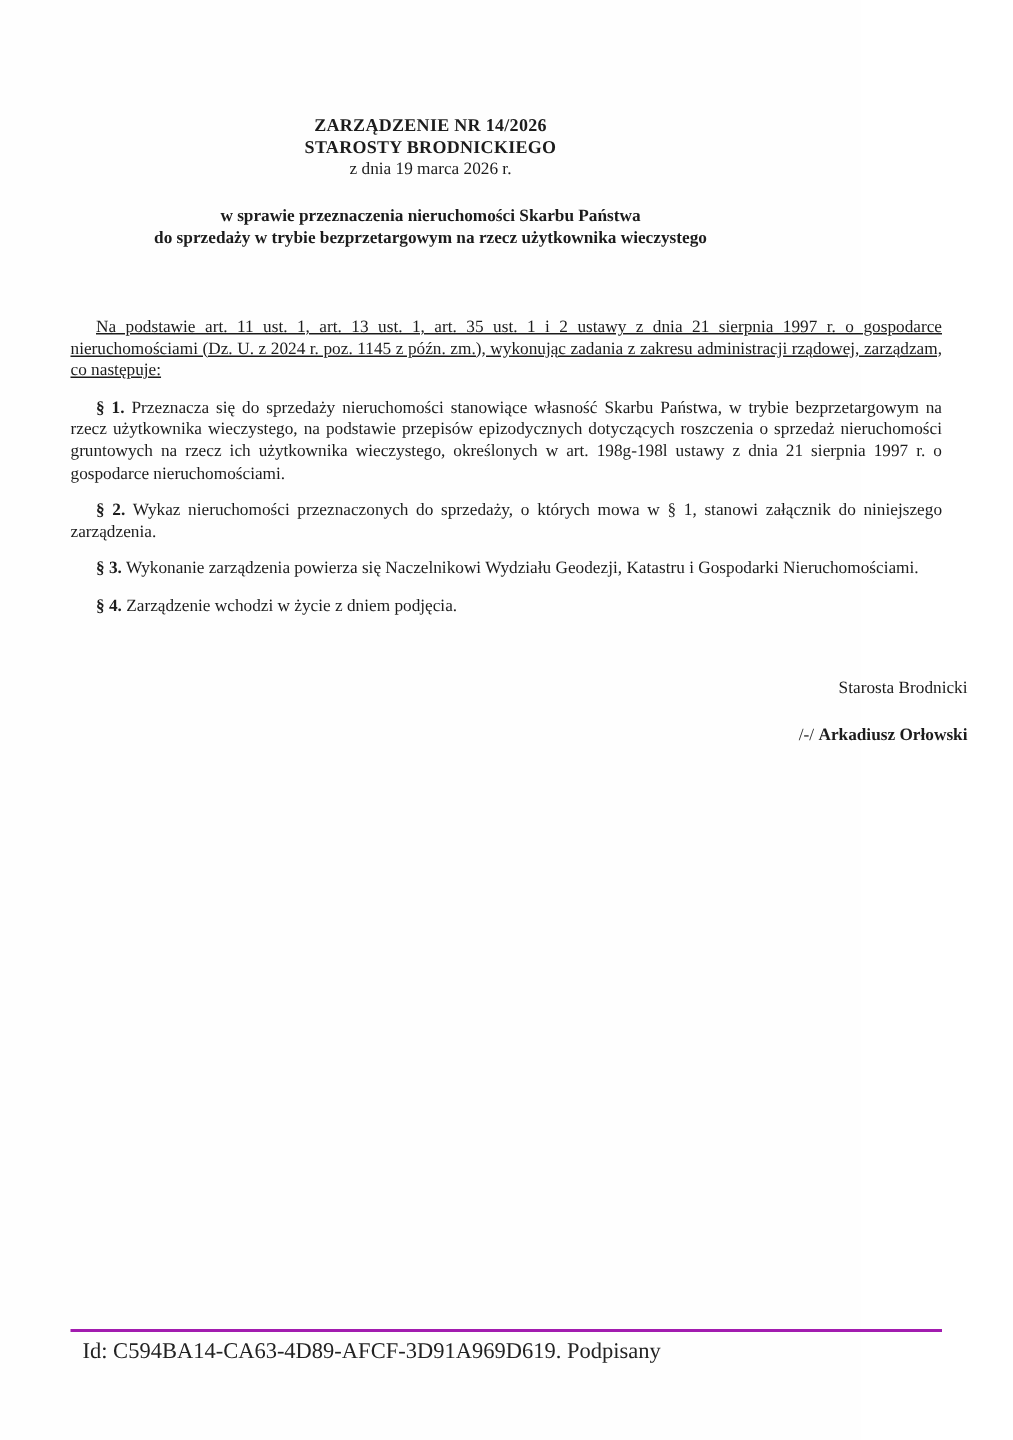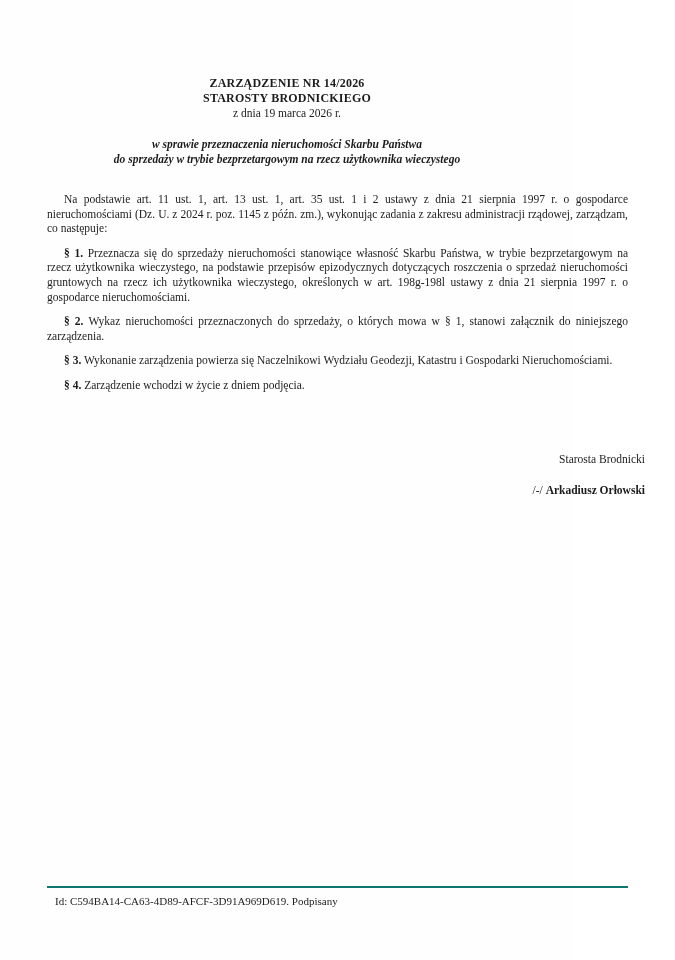--- a/index.html
+++ b/index.html
@@ -19,46 +19,46 @@
     background: #fefefe;
   }
   .header { text-align: center; padding-top: 76px; }
   .doc-title {
     font-size: 12px; font-weight: bold;
     line-height: 15px; letter-spacing: 0.2px;
   }
   .doc-date { font-size: 11.5px; line-height: 14px; }
   .doc-subject {
     font-size: 11.5px; font-weight: bold;
-    line-height: 15px; margin-top: 17px; font-style: italic;
+    line-height: 15px; margin-top: 17px;
   }
   .body-text {
     margin: 0 47px;
     width: 581px;
     font-size: 11.5px;
     line-height: 14.6px;
     text-align: justify;
   }
-  .preamble { margin-top: 25px; text-indent: 17px; }
+  .preamble { margin-top: 44px; text-indent: 17px; text-decoration: underline; }
   .section  { margin-top: 10px; text-indent: 17px; }
   .marker   { font-weight: bold; }
   .signature {
     position: absolute;
     top: 452px; left: 345px; width: 300px;
     text-align: right;
     font-size: 11.5px; line-height: 14px;
   }
   .sig-name { margin-top: 17px; }
   .bold { font-weight: bold; }
   .footer {
     position: absolute;
     top: 886px; left: 47px; width: 581px;
-    border-top: 2px solid #0f766e;
+    border-top: 2px solid #a21caf;
     padding-top: 7px; padding-left: 8px;
-    font-size: 11px; line-height: 13px;
+    font-size: 15px; line-height: 13px;
     color: #222222;
   }
 </style>
 </head>
 <body>
 
 <div class="page">
 
   <div class="header">
     <div class="doc-title">

